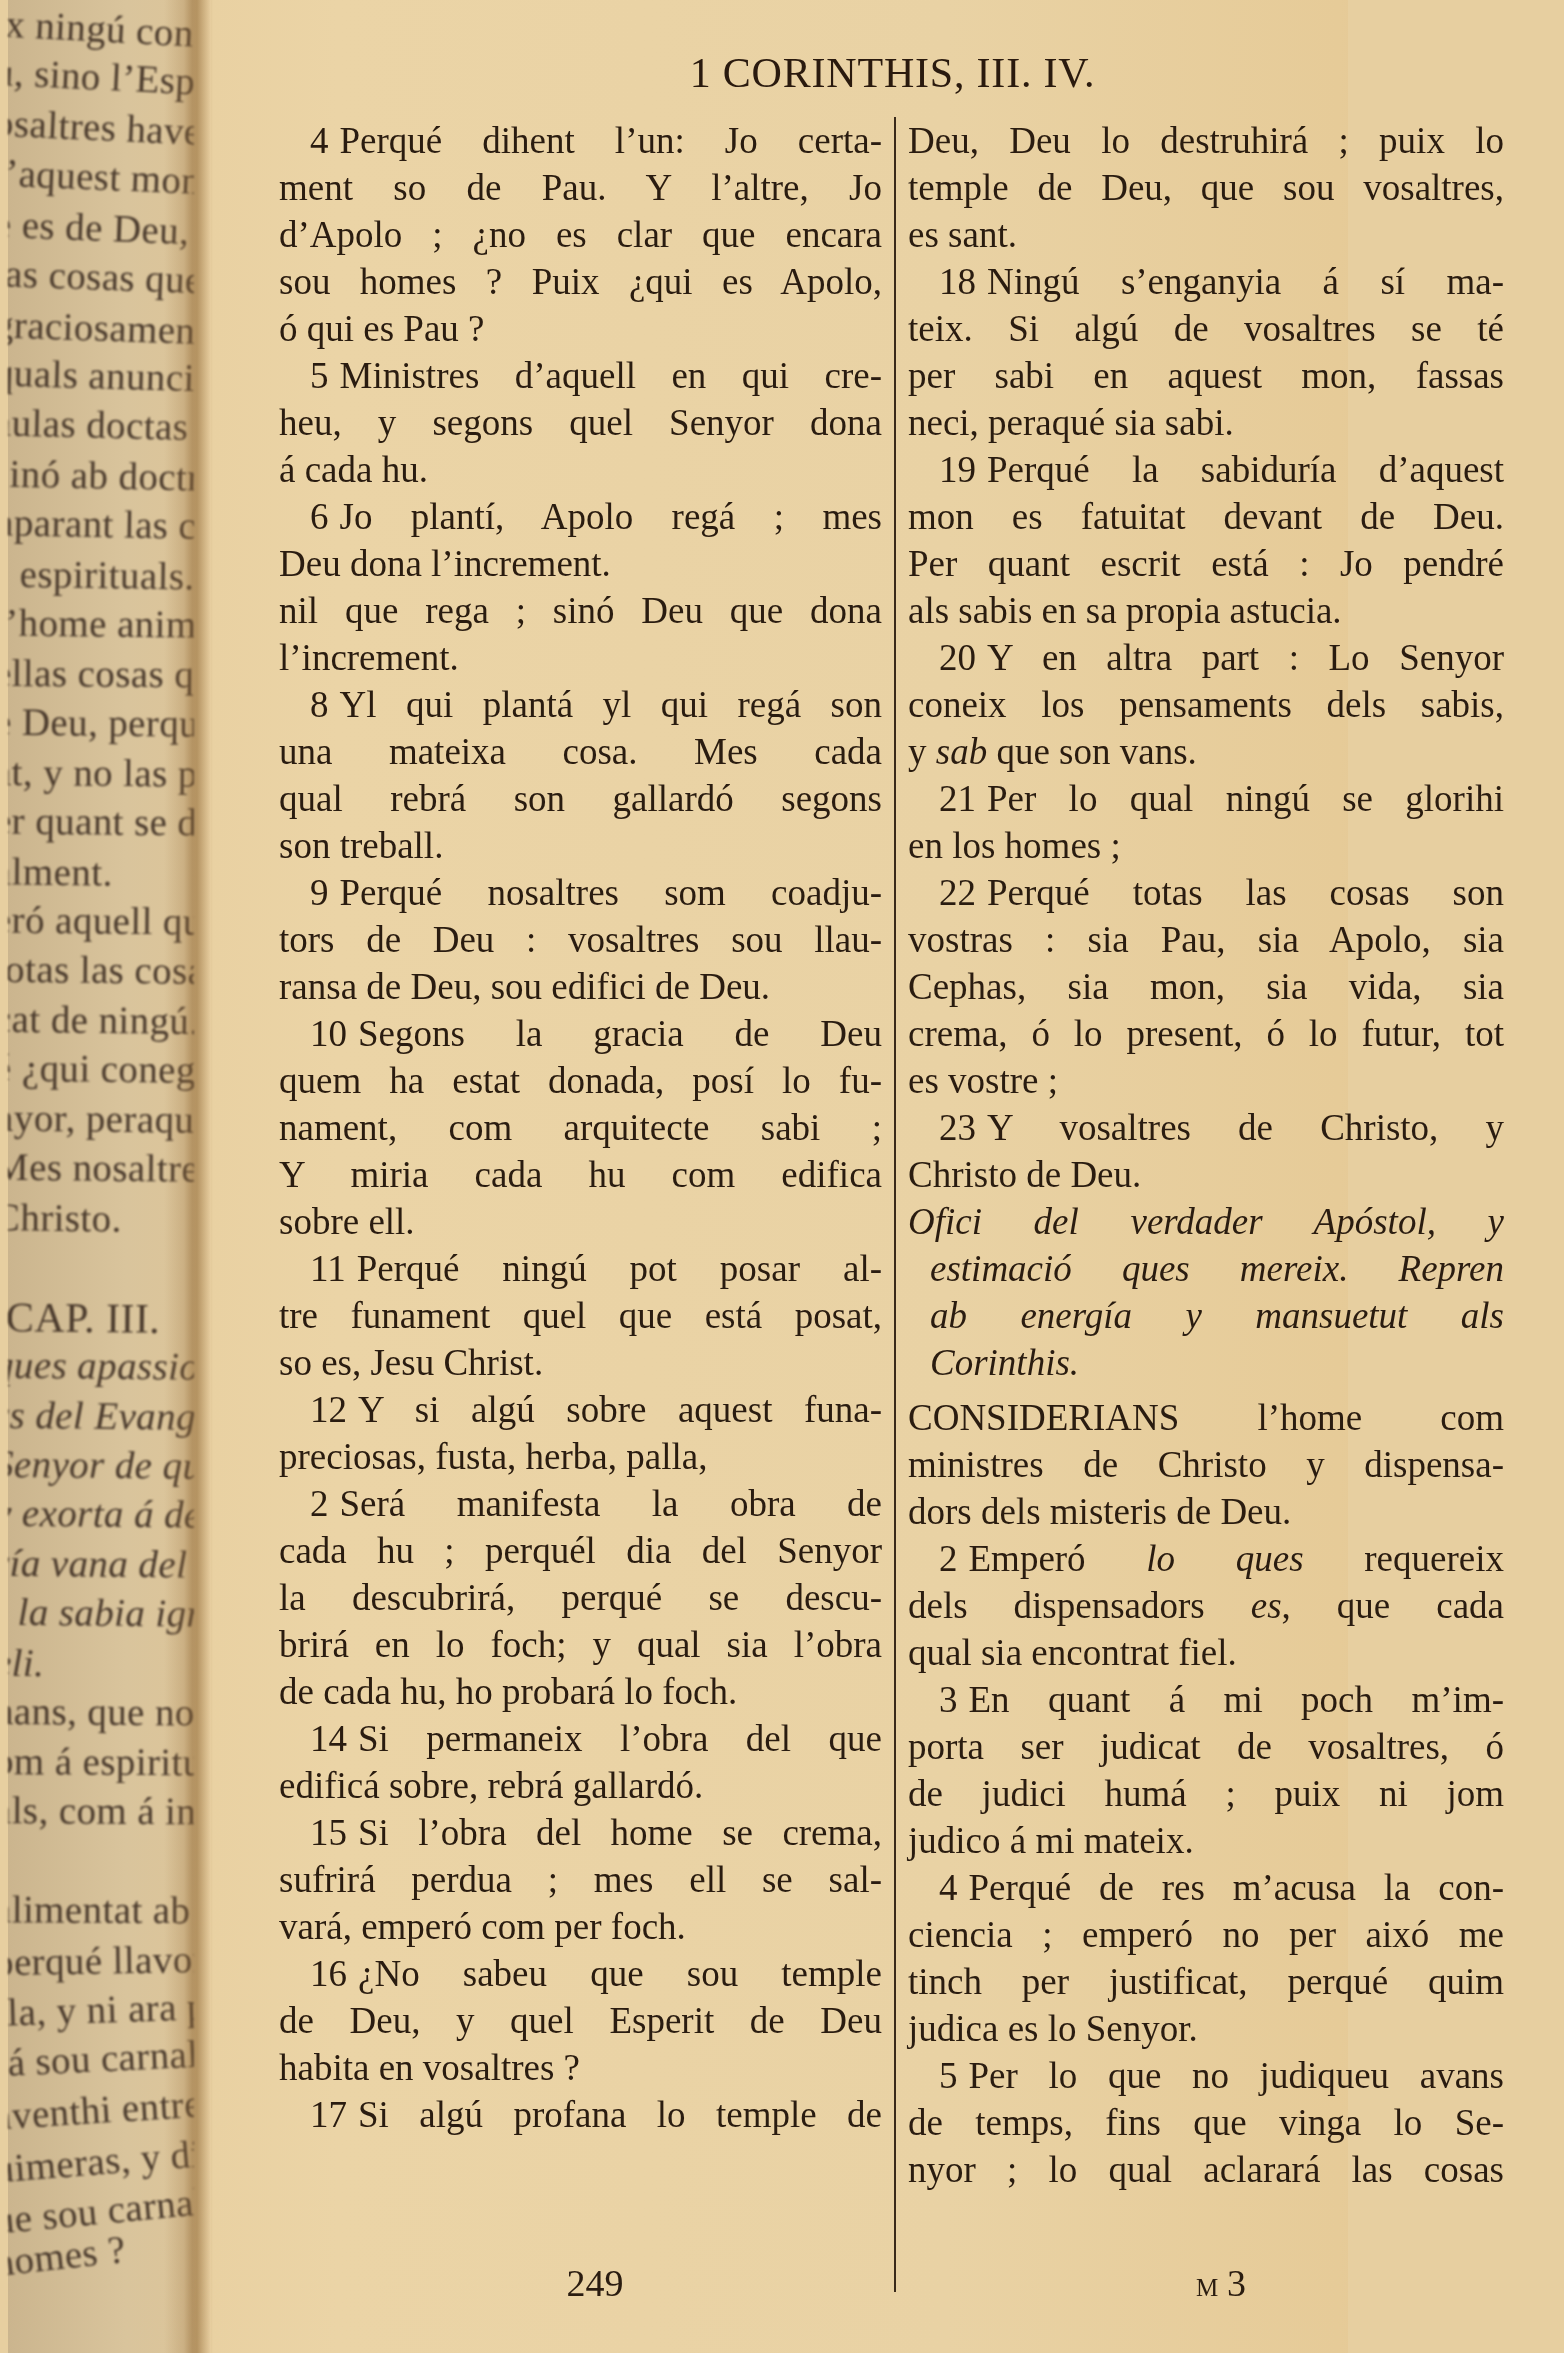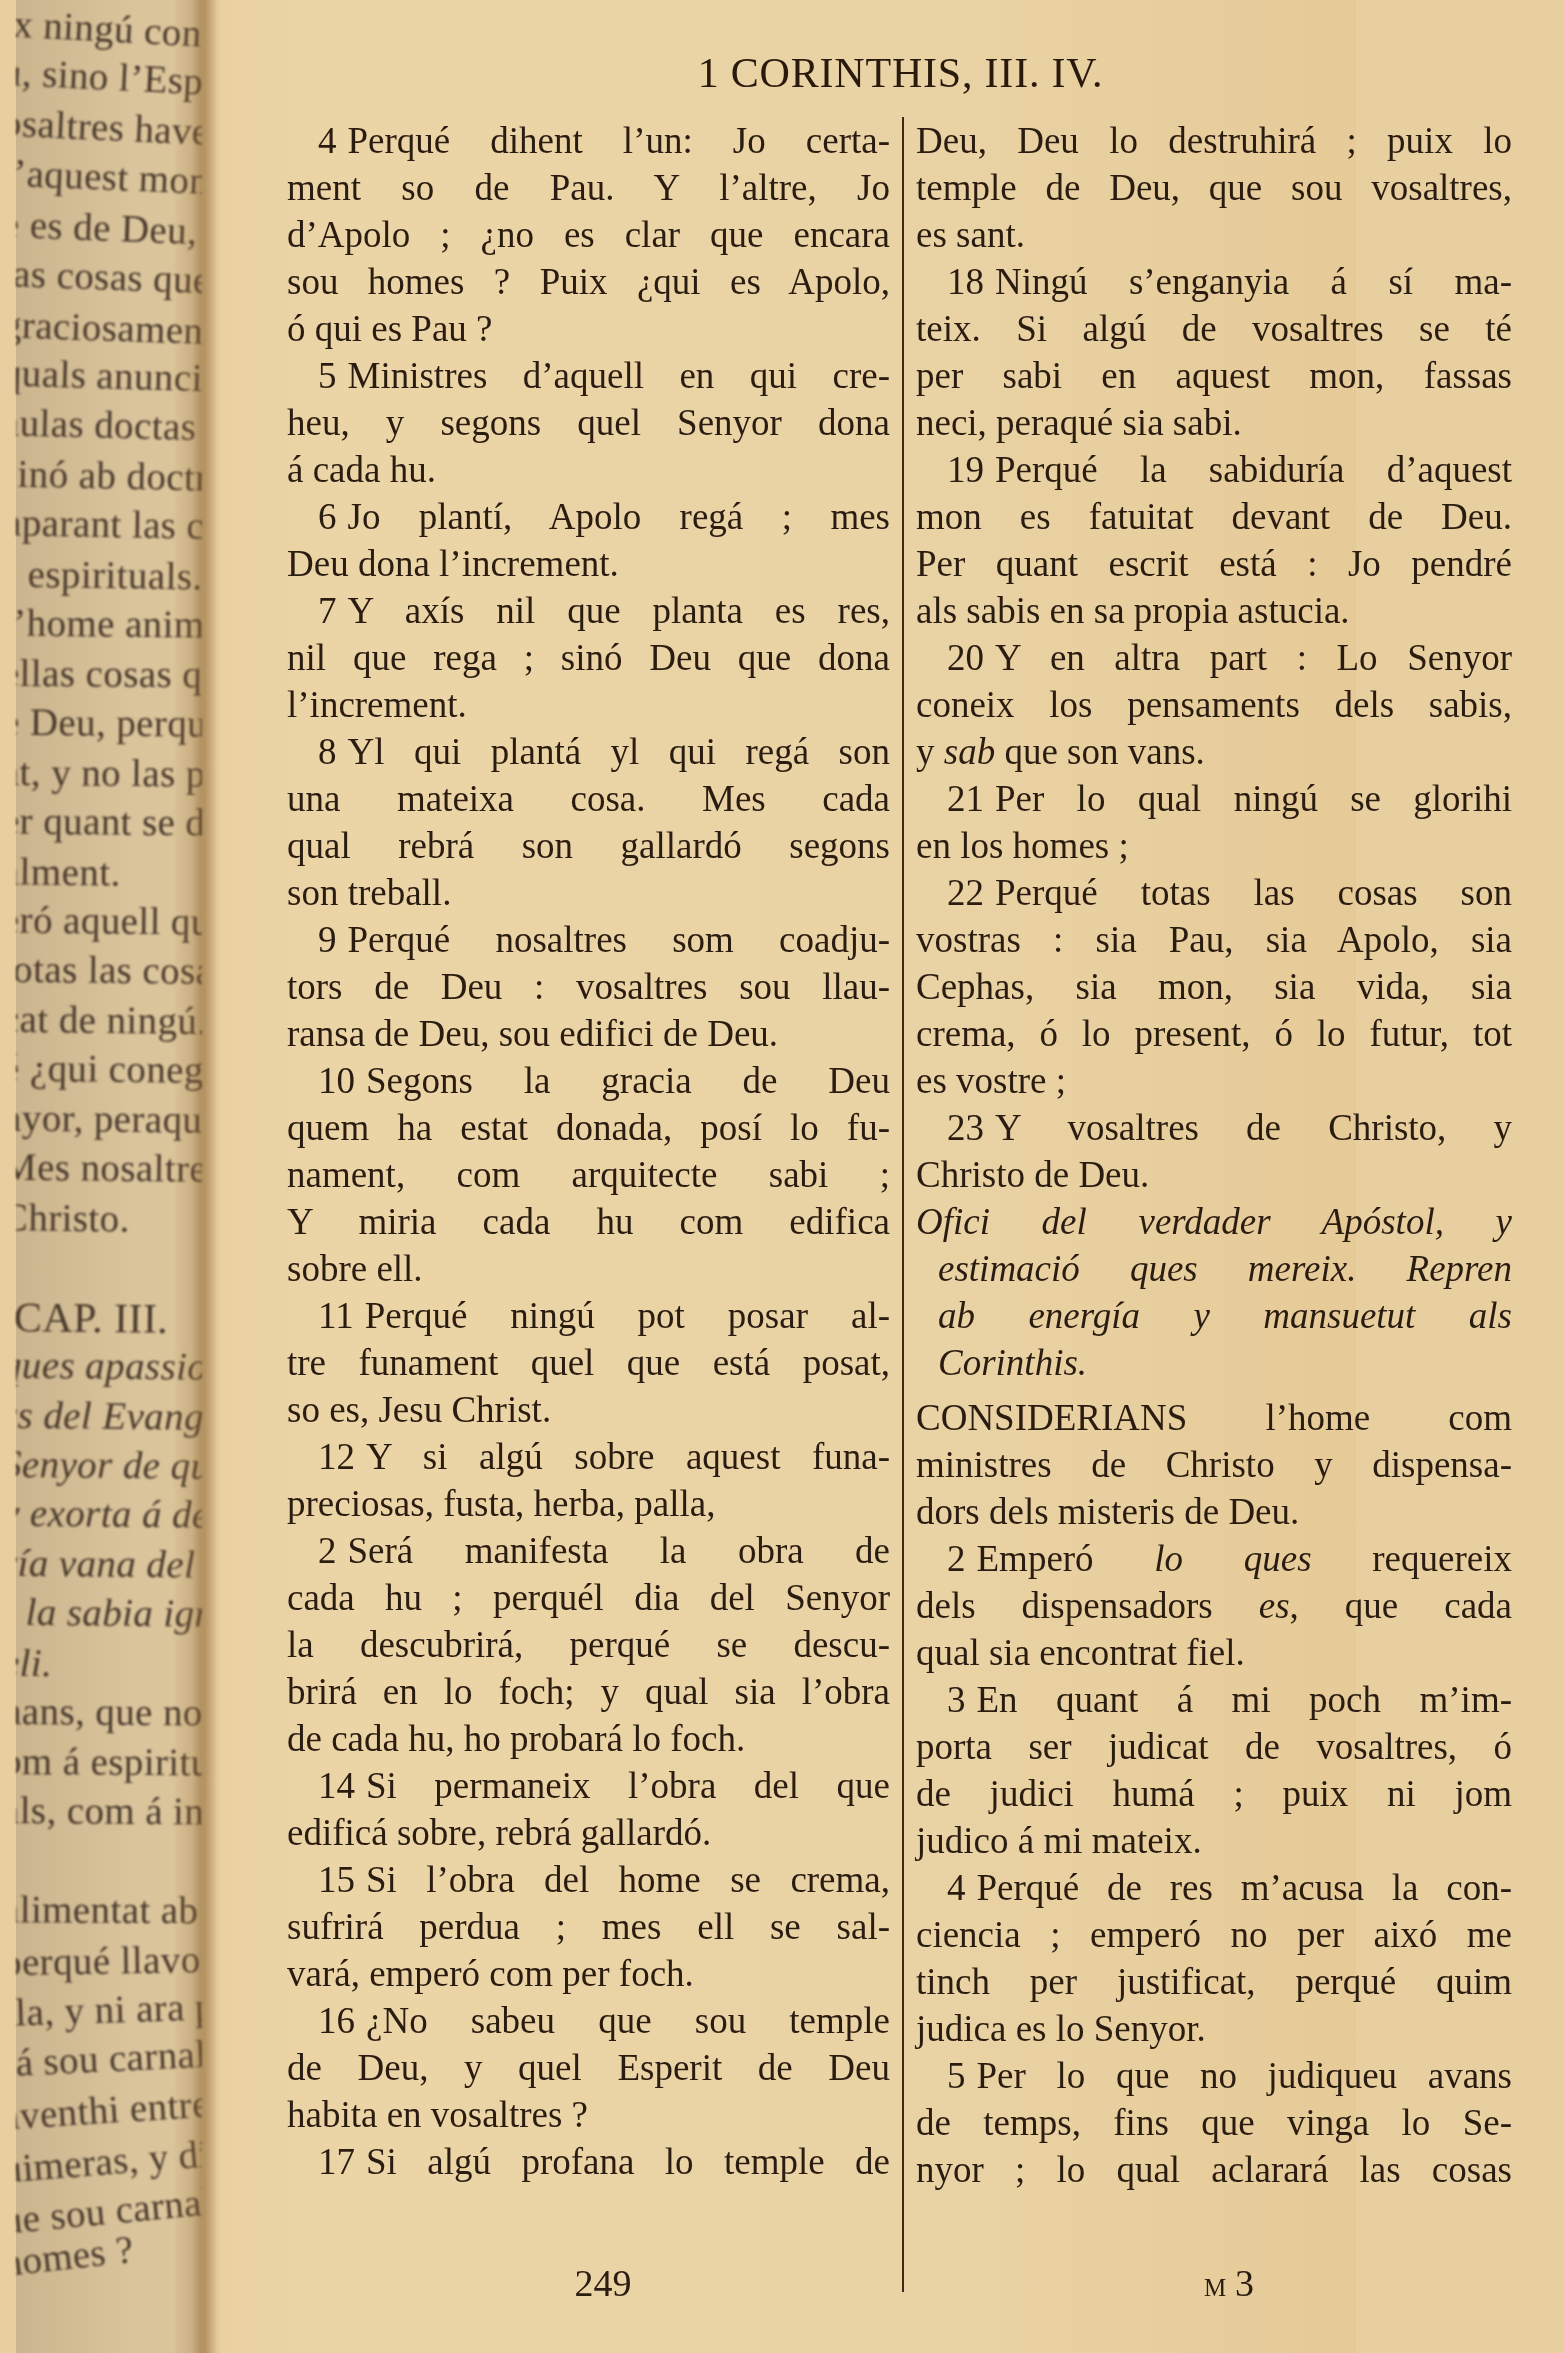--- a/index.html
+++ b/index.html
@@ -3,21 +3,21 @@
 <meta charset="utf-8">
 <style>
   html, body { margin:0; padding:0; }
   body {
     width:1565px; height:2354px; overflow:hidden; position:relative;
     background:#e7cfa0;
     font-family:"DejaVu Serif", "Liberation Serif", serif;
     color:#2a1c10;
   }
   .page {
-    position:absolute; left:16px; top:0; width:1340px; height:2354px;
+    position:absolute; left:8px; top:0; width:1340px; height:2354px;
     background: linear-gradient(90deg, #cbb58e 0px, #d9c49c 117px, #dcc59a 176px, #b89866 189px, #e9d1a2 205px, #ebd4a6 329px, #e9d2a4 939px, #e6cb98 1330px, #dfc08c 1565px);
   }
   .facing {
     position:absolute; left:0; top:0; width:186px; height:2354px; overflow:hidden;
     filter: blur(1.3px);
     color:#4a3a2c;
   }
   .facing .fl {
     position:absolute; white-space:nowrap;
     font-family:"Liberation Serif", serif; font-size:39px; letter-spacing:0.4px;
@@ -116,21 +116,20 @@
       <div class="line ind"><span class="vn">4</span><span>Perqué dihent l’un: Jo certa-</span></div>
       <div class="line"><span>ment  so de Pau.    Y l’altre, Jo</span></div>
       <div class="line"><span>d’Apolo ; ¿no es clar que encara</span></div>
       <div class="line"><span>sou homes ?  Puix ¿qui es Apolo,</span></div>
       <div class="line last"><span>ó qui es Pau ?</span></div>
       <div class="line ind"><span class="vn">5</span><span>Ministres d’aquell en qui cre-</span></div>
       <div class="line"><span>heu, y segons quel Senyor dona</span></div>
       <div class="line last"><span>á cada hu.</span></div>
       <div class="line ind"><span class="vn">6</span><span>Jo plantí, Apolo regá ;  mes</span></div>
       <div class="line last"><span>Deu dona l’increment.</span></div>
-      <div class="line ind"><span class="vn">7</span><span>Y axís nil que planta es res,</span></div>
       <div class="line"><span>nil que rega ; sinó Deu que dona</span></div>
       <div class="line last"><span>l’increment.</span></div>
       <div class="line ind"><span class="vn">8</span><span>Yl qui plantá yl qui regá son</span></div>
       <div class="line"><span>una  mateixa  cosa.   Mes  cada</span></div>
       <div class="line"><span>qual  rebrá  son  gallardó  segons</span></div>
       <div class="line last"><span>son  treball.</span></div>
       <div class="line ind"><span class="vn">9</span><span>Perqué nosaltres som coadju-</span></div>
       <div class="line"><span>tors de Deu :  vosaltres sou llau-</span></div>
       <div class="line last"><span>ransa de Deu, sou edifici de Deu.</span></div>
       <div class="line ind"><span class="vn">10</span><span>Segons  la  gracia  de  Deu</span></div>

